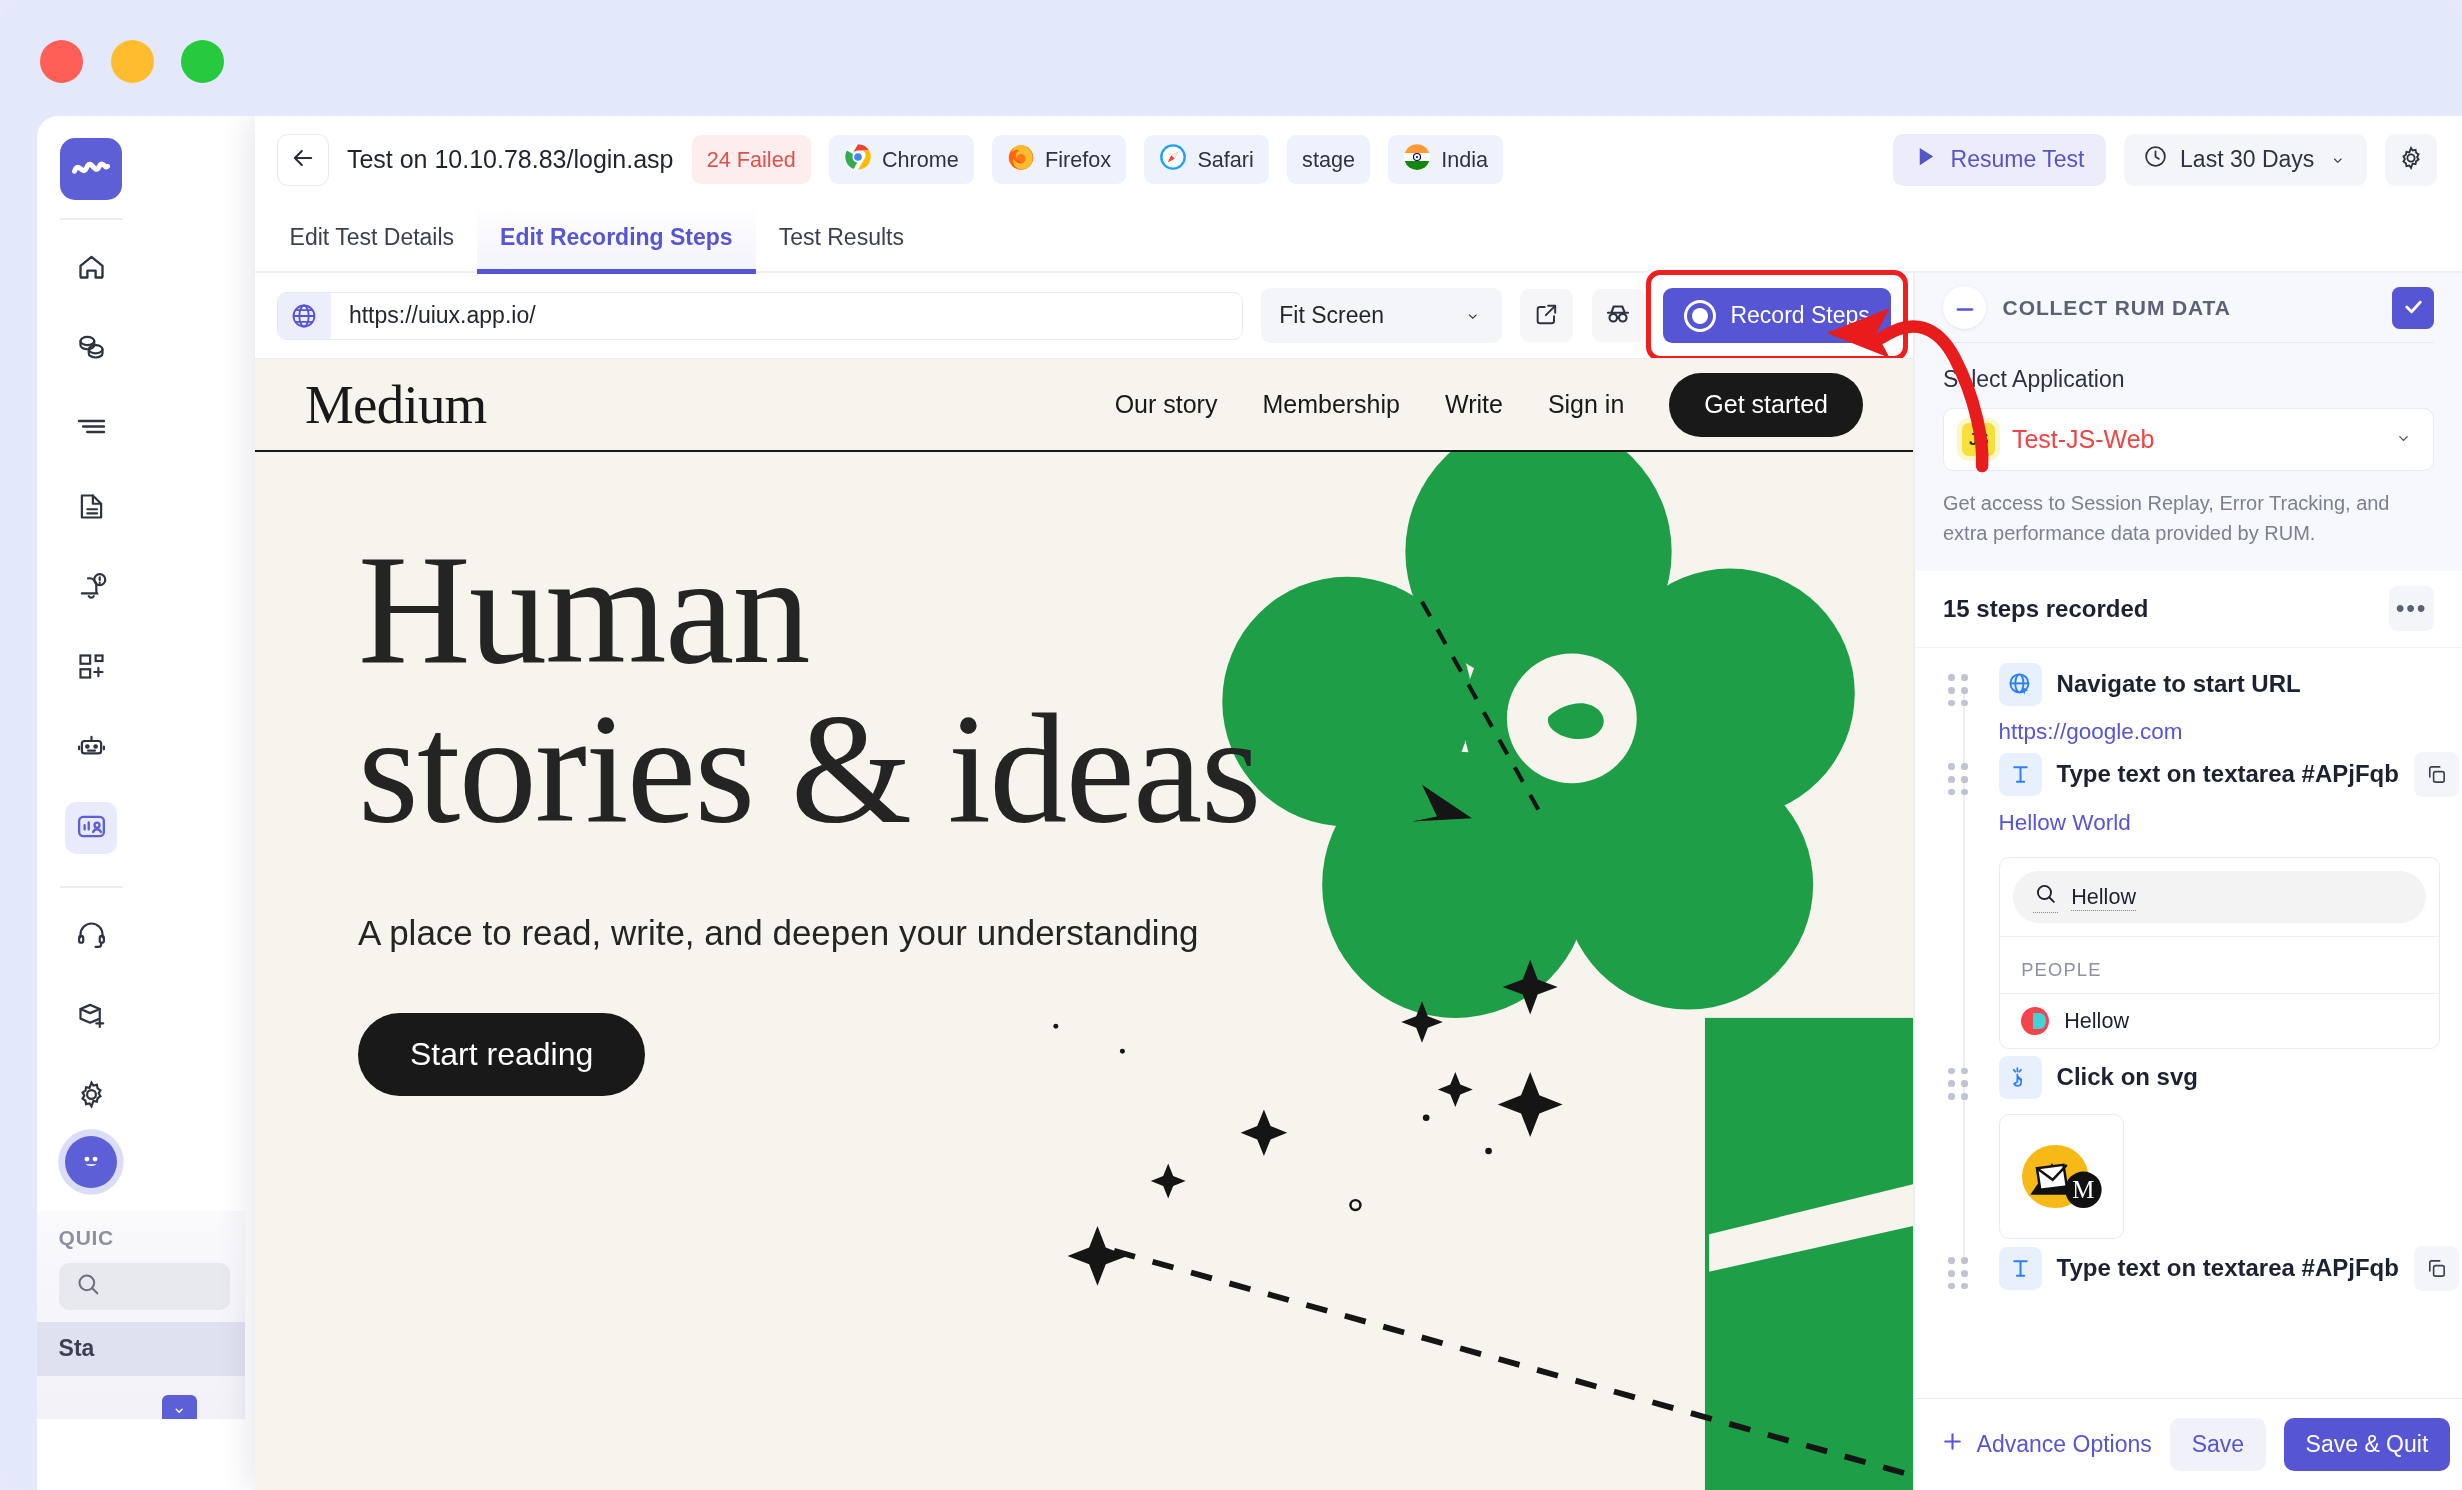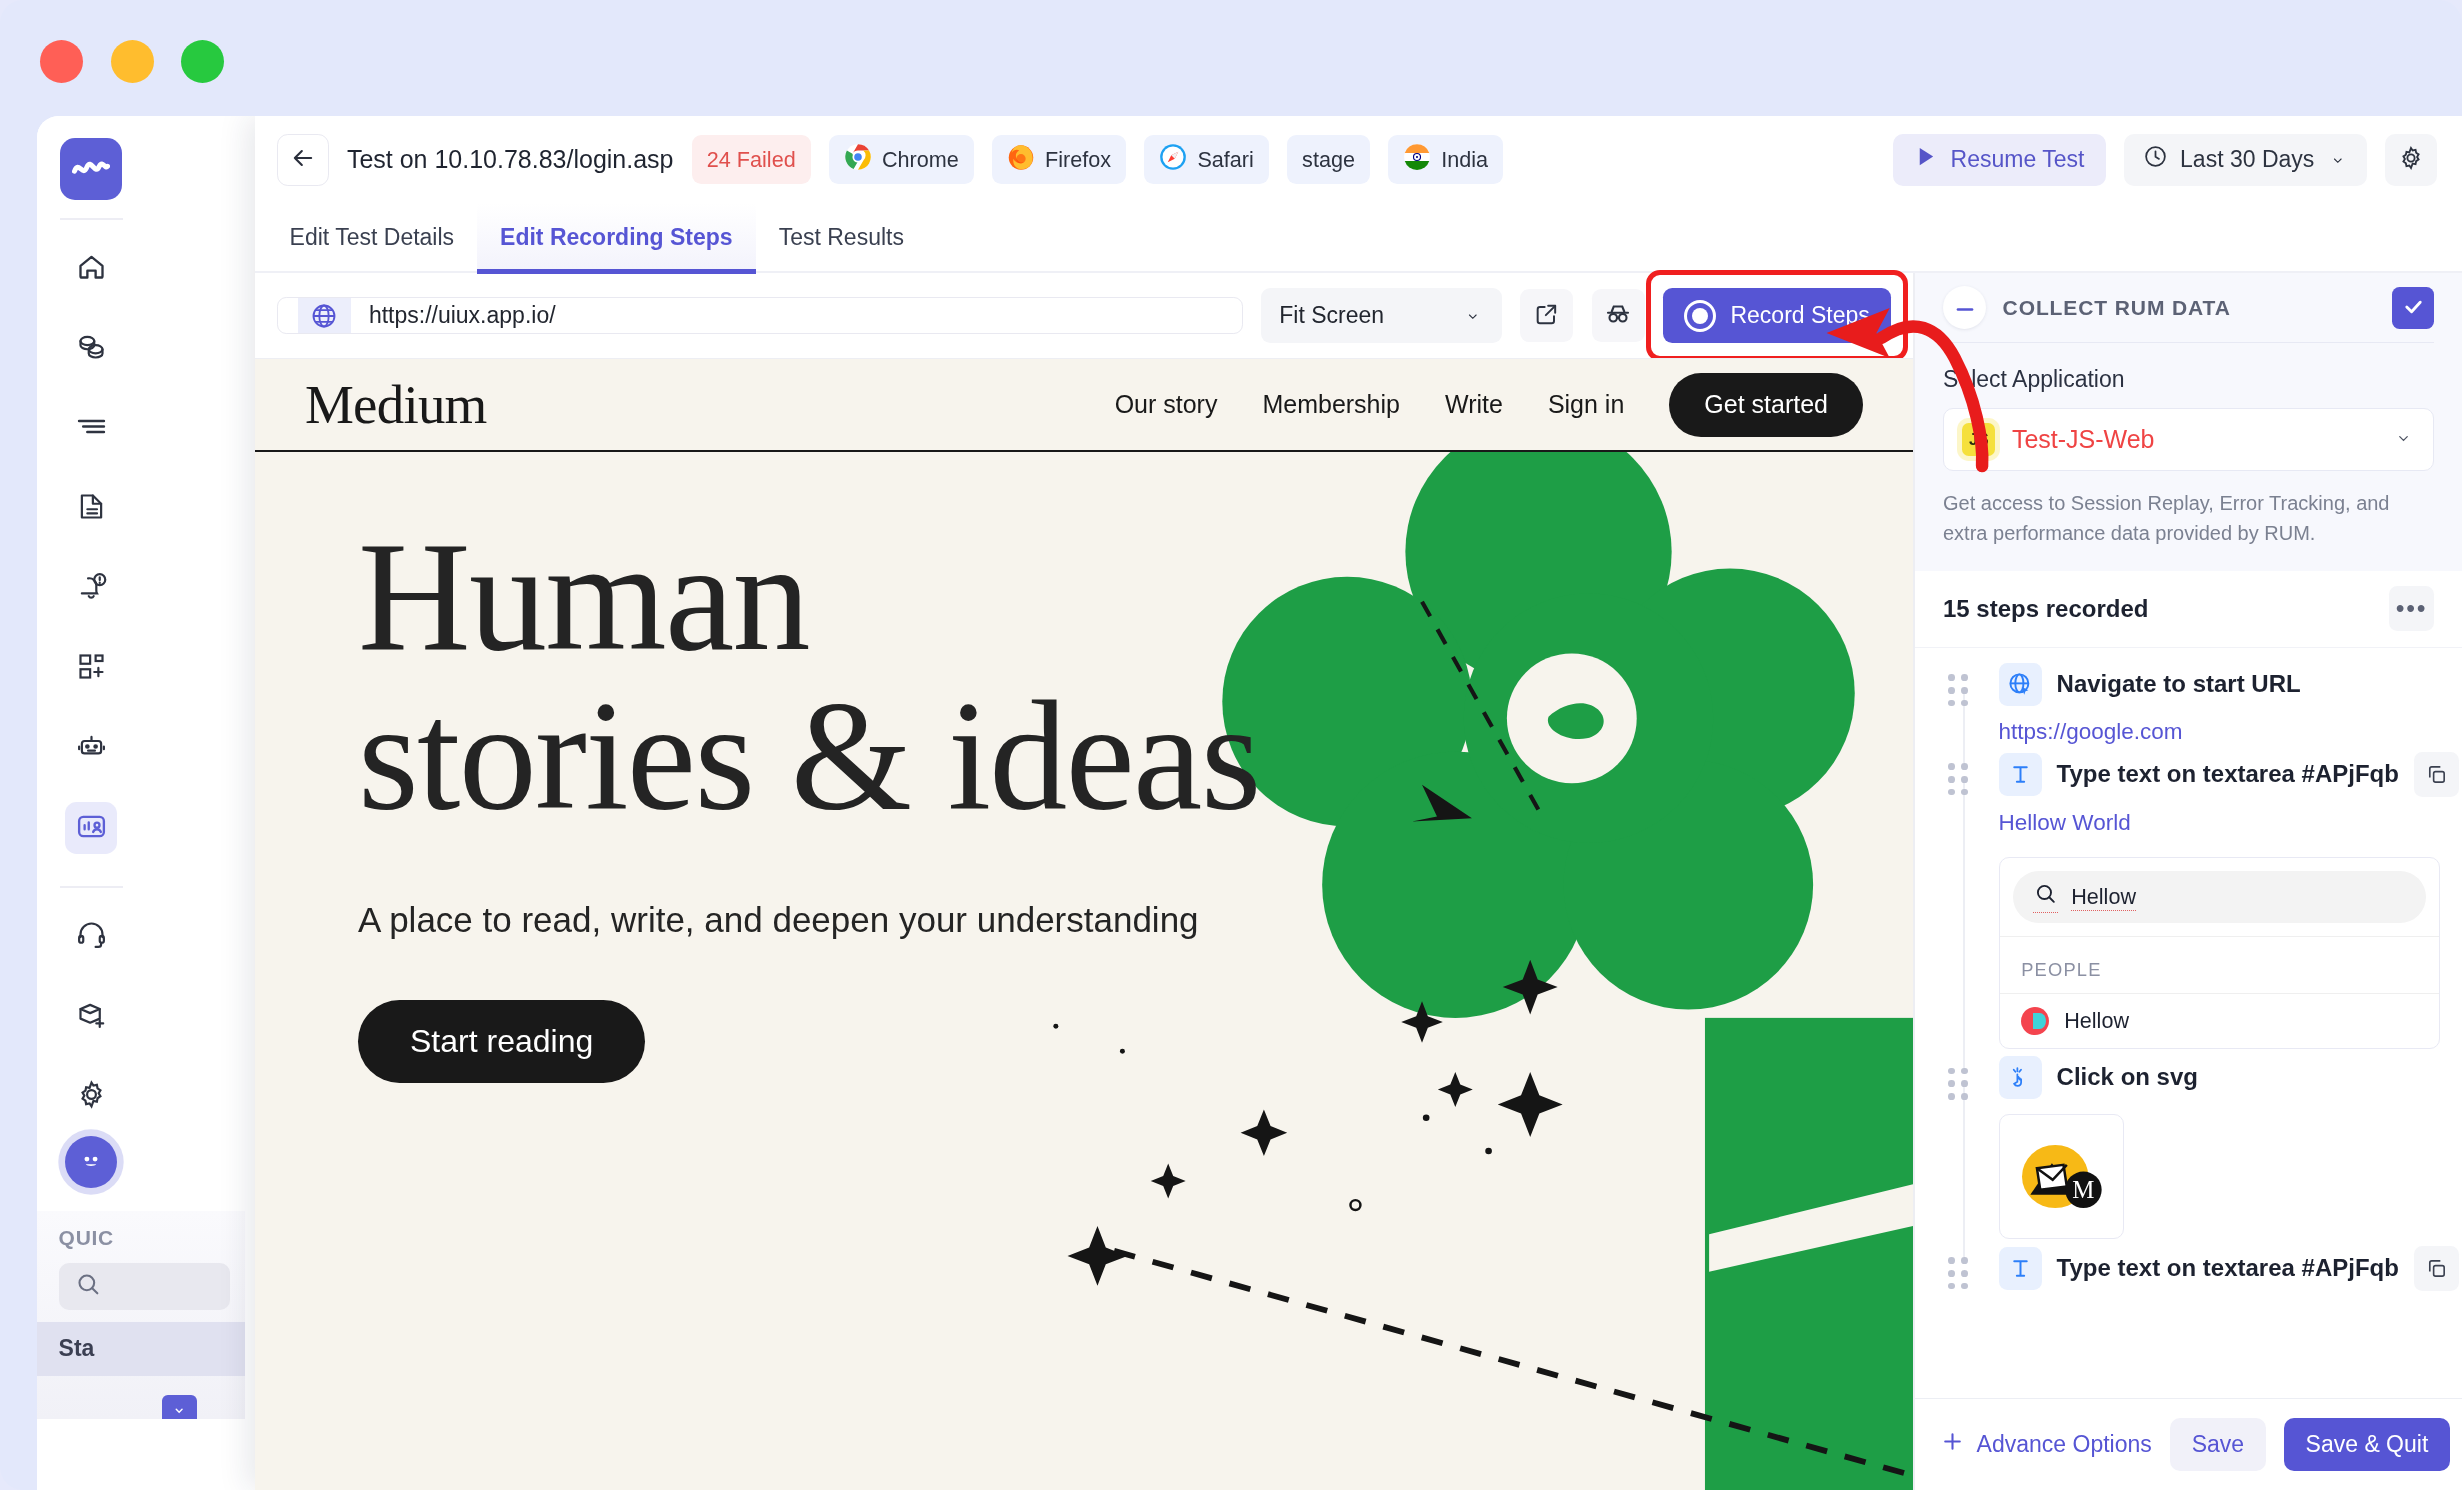--- a/index.html
+++ b/index.html
@@ -165,23 +165,23 @@
   #modal-body { flex: 1 1 auto; display: flex; min-height: 0; }
   #preview-col { flex: 1 1 auto; display: flex; flex-direction: column; min-width:0; }
 
   
   #preview-toolbar {
     height: 85px; flex: 0 0 85px;
     display: flex; align-items: center; gap: 18.3px;
     padding: 0 21.6px;
   }
   #url-field {
-    flex: 1 1 auto; height: 37px; max-width: 986px;
+    flex: 1 1 auto; height: 48px; max-width: 986px;
     background: #fff; border: 1.7px solid #e9e9f1; border-radius: 9.2px;
-    display: flex; align-items: center; overflow: hidden; padding-left: 20px;
+    display: flex; align-items: center; overflow: hidden;
   }
   #url-globe {
     width: 53px; height: 100%; flex: 0 0 53px; background: #eceefb;
     display: flex; align-items: center; justify-content: center;
   }
   #url-text {
     padding-left: 18.3px; font-size: 23px; color: #22262f;
   }
   #zoom-select {
     width: 241px; flex: 0 0 241px; height: 55px; border-radius: 9.2px;
@@ -226,21 +226,21 @@
   }
   #medium-nav-spacer { flex: 1 1 auto; }
   #medium-links { display: flex; align-items: center; gap: 45px; }
   .m-link { font-size: 25px; color: #191919; white-space: nowrap; }
   #get-started {
     background: #191919; color: #fff; border-radius: 831px;
     padding: 17.5px 35px; font-size: 25px; white-space: nowrap;
   }
   #hero { position: absolute; left: 0; right: 0; top: 93px; bottom: 0; overflow: hidden; }
   #hero-art { position: absolute; right: 0; top: 0; bottom: 0; width: 957px; }
-  #hero-text { position: absolute; left: 103px; top: 65px; z-index: 2; }
+  #hero-text { position: absolute; left: 103px; top: 78px; z-index: 2; }
   #hero-title {
     font-family: "Liberation Serif", serif;
     font-size: 156px; line-height: 1.02; color: #242424;
     letter-spacing: -1.7px; white-space: nowrap;
   }
   #hero-sub { margin-top: 65px; font-size: 35px; color: #242424; white-space: nowrap; }
   #start-reading {
     margin-top: 60px; display: inline-block;
     background: #191919; color: #fff; border-radius: 831px;
     padding: 23px 52px; font-size: 32px;

